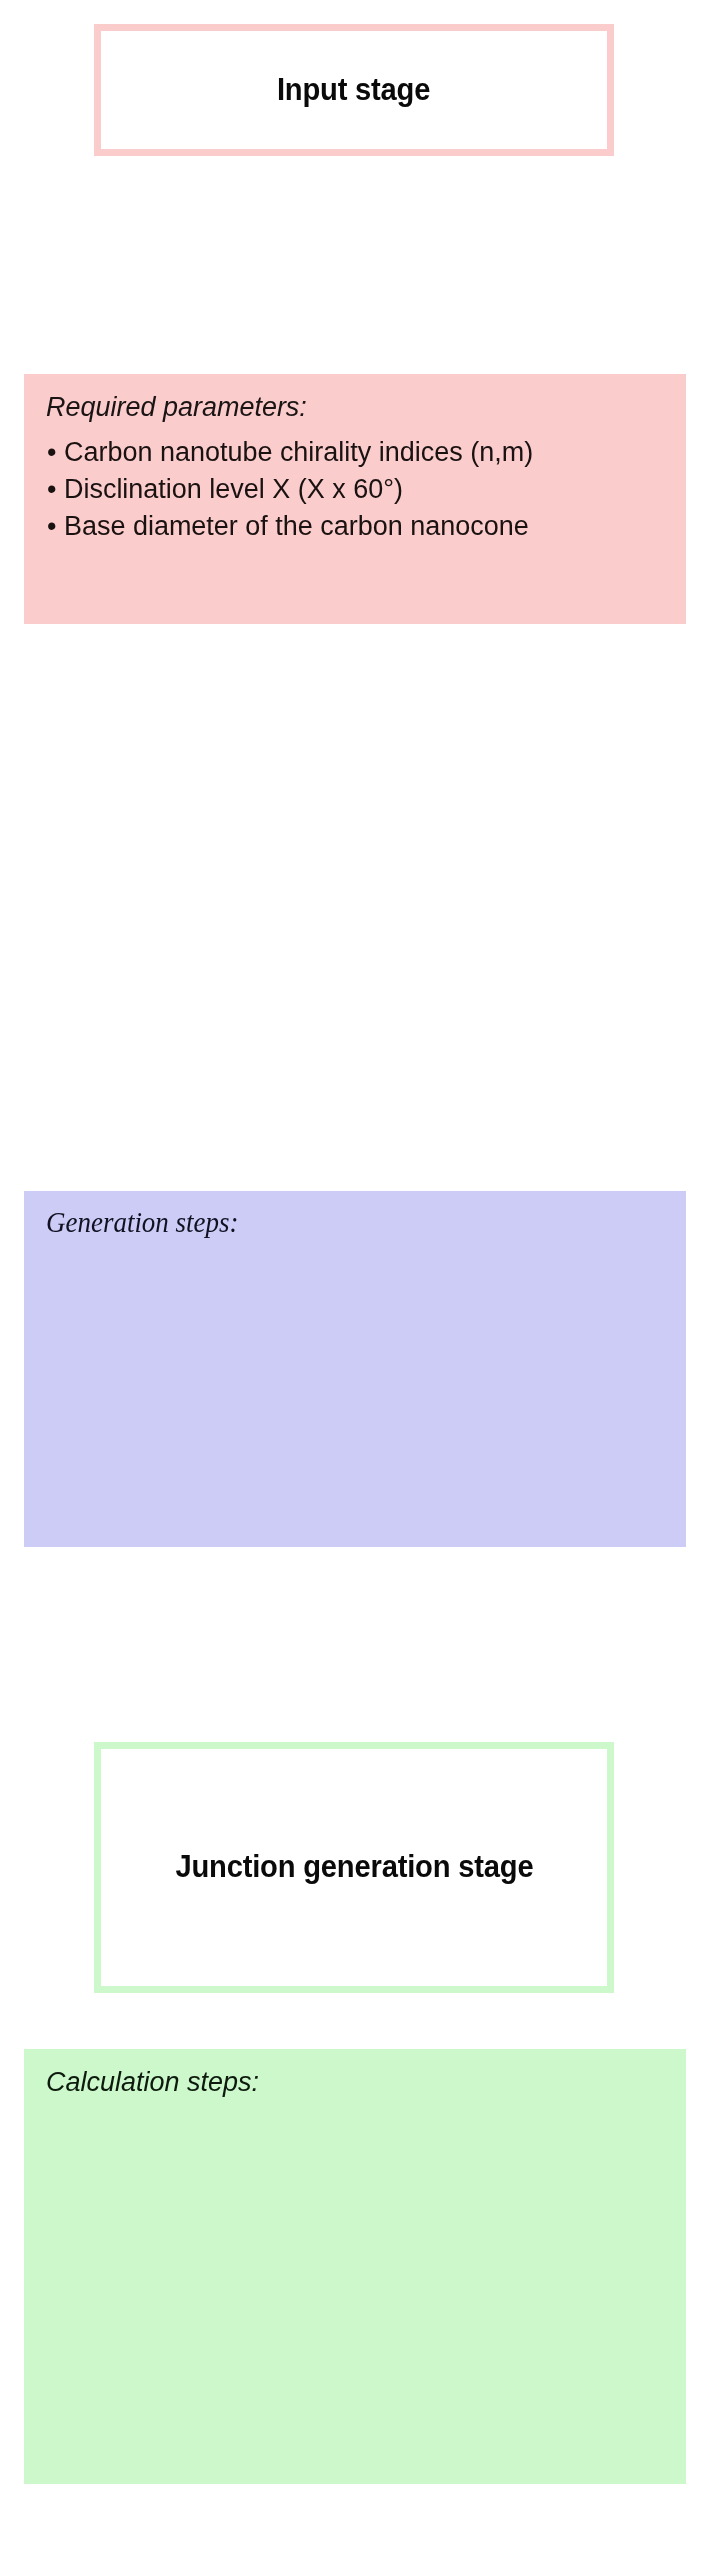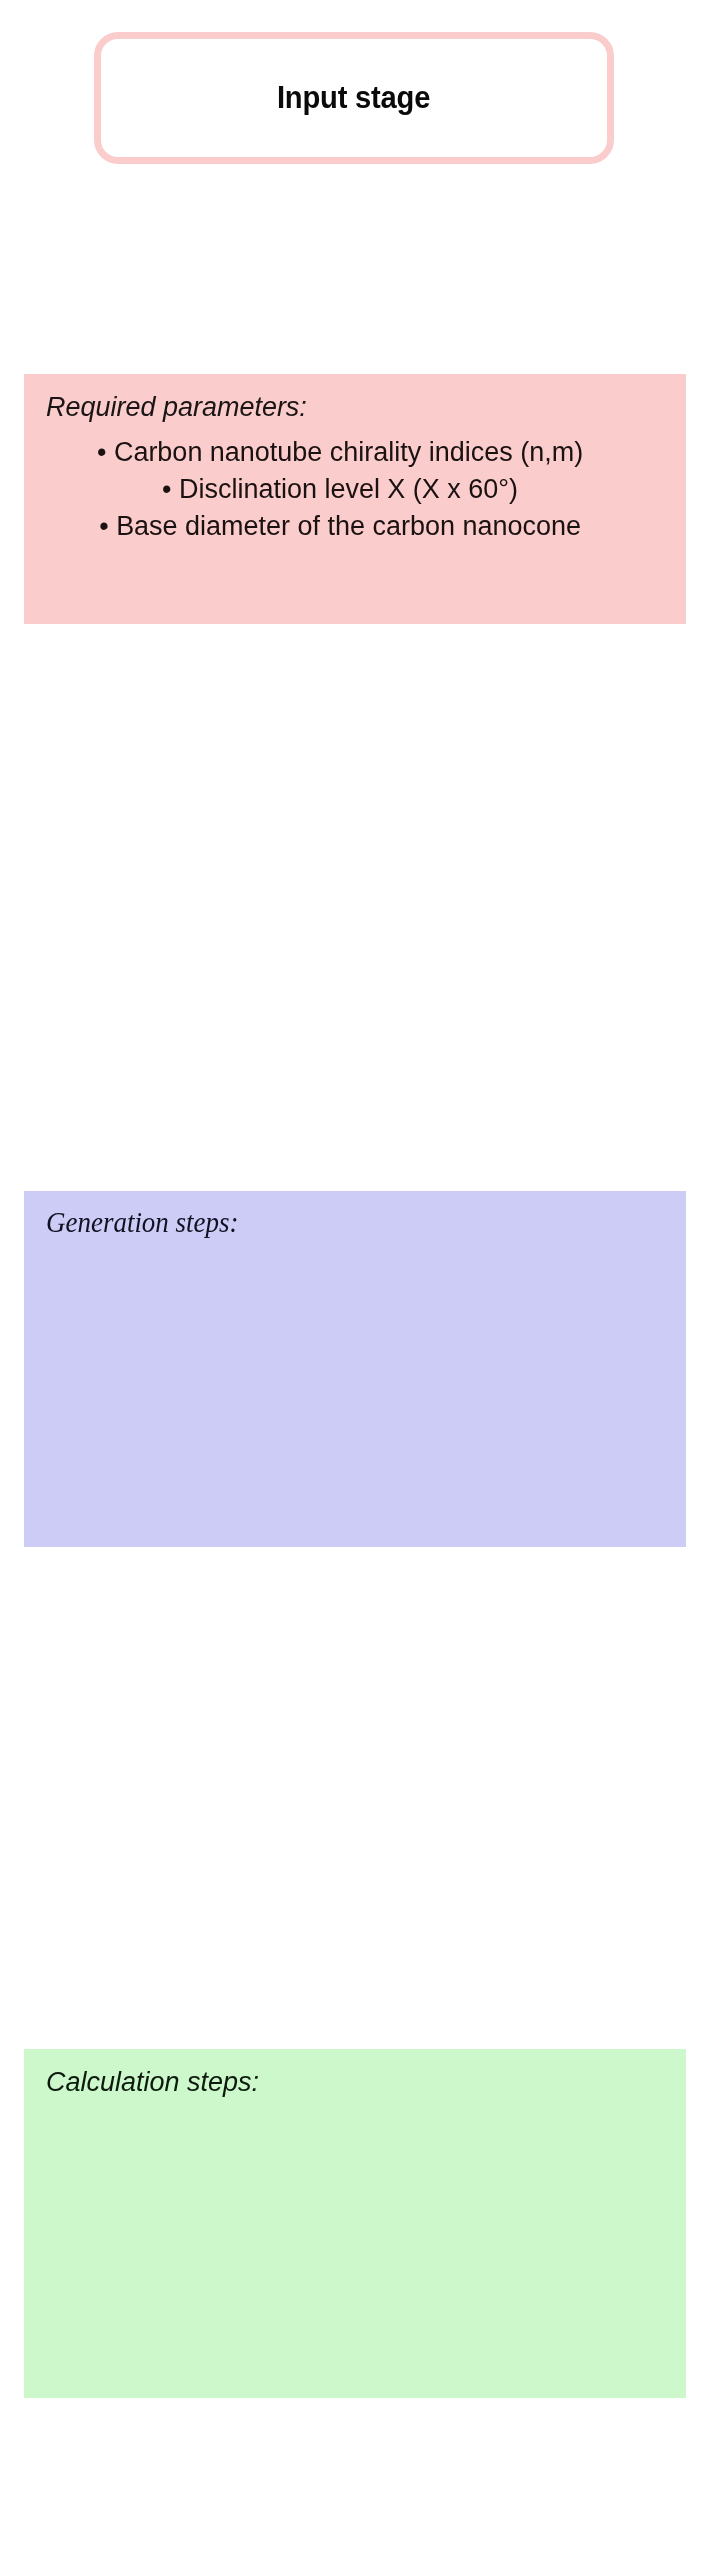--- a/index.html
+++ b/index.html
@@ -40,59 +40,58 @@
     line-height: 1.32;
     color: #0a0a0a;
     letter-spacing: -0.2px;
     transform: scaleX(0.94);
   }
 
   .stage-box.pink   { border-color: #fbcccc; border-width: 7px; }
   .stage-box.purple { border-color: #ccccf7; border-width: 7px; }
   .stage-box.green  { border-color: #ccf8cc; border-width: 7px; }
 
-  #box-input      { top: 32px;   height: 132px; border-radius: 24px; }
+  #box-input      { top: 24px;   height: 132px; }
   #box-components { top: 882px; height: 249px; }
   #box-junction   { top: 1742px; height: 251px; }
 
   
   .detail-block {
     position: absolute;
     left: 24px;
     width: 662px;
     box-sizing: border-box;
     padding: 18.4px 21.5px 17px 21.5px;
   }
   .detail-block.pink   { background: #fbcccc; }
   .detail-block.purple { background: #ccccf7; }
   .detail-block.green  { background: #ccf8cc; }
 
   #block-required   { top: 374px;  height: 250px; }
   #block-generation { top: 1191px; height: 356px; font-family: Liberation Serif, serif; }
-  #block-calc       { top: 2049px; height: 349px; }
+  #block-calc       { top: 2049px; height: 435px; }
 
   .detail-heading {
     font-style: italic;
     font-size: 28.4px;
     line-height: 1.0;
     color: #1a1414;
     margin: 0 0 12.3px 0;
     transform: scaleX(0.95);
     transform-origin: left center;
     white-space: nowrap;
   }
   #block-generation .detail-heading,
   #block-calc .detail-heading { color: #111122; }
   #block-calc .detail-heading { color: #0d1a0d; }
 
   .detail-list {
     list-style: none;
     margin: 1px;
     padding: 0;
-    text-align: center;
   }
   .detail-list li {
     font-size: 28.4px;
     line-height: 1.30;
     color: #1a1111;
     text-indent: -20px;
     padding-left: 20px;
     transform: scaleX(0.95);
     transform-origin: left center;
   }
@@ -119,19 +118,22 @@
       <li>Disclination level X (X x 60°)</li>
       <li>Base diameter of the carbon nanocone</li>
     </ul>
   </div>
 
 
   <div class="detail-block purple" id="block-generation">
     <div class="detail-heading">Generation steps:</div>
   </div>
 
+  <div class="stage-box green" id="box-junction">
+    <span class="stage-title">Junction generation stage</span>
+  </div>
 
   <div class="detail-block green" id="block-calc">
     <div class="detail-heading">Calculation steps:</div>
   </div>
 
 </div>
 
 
 </body></html>

